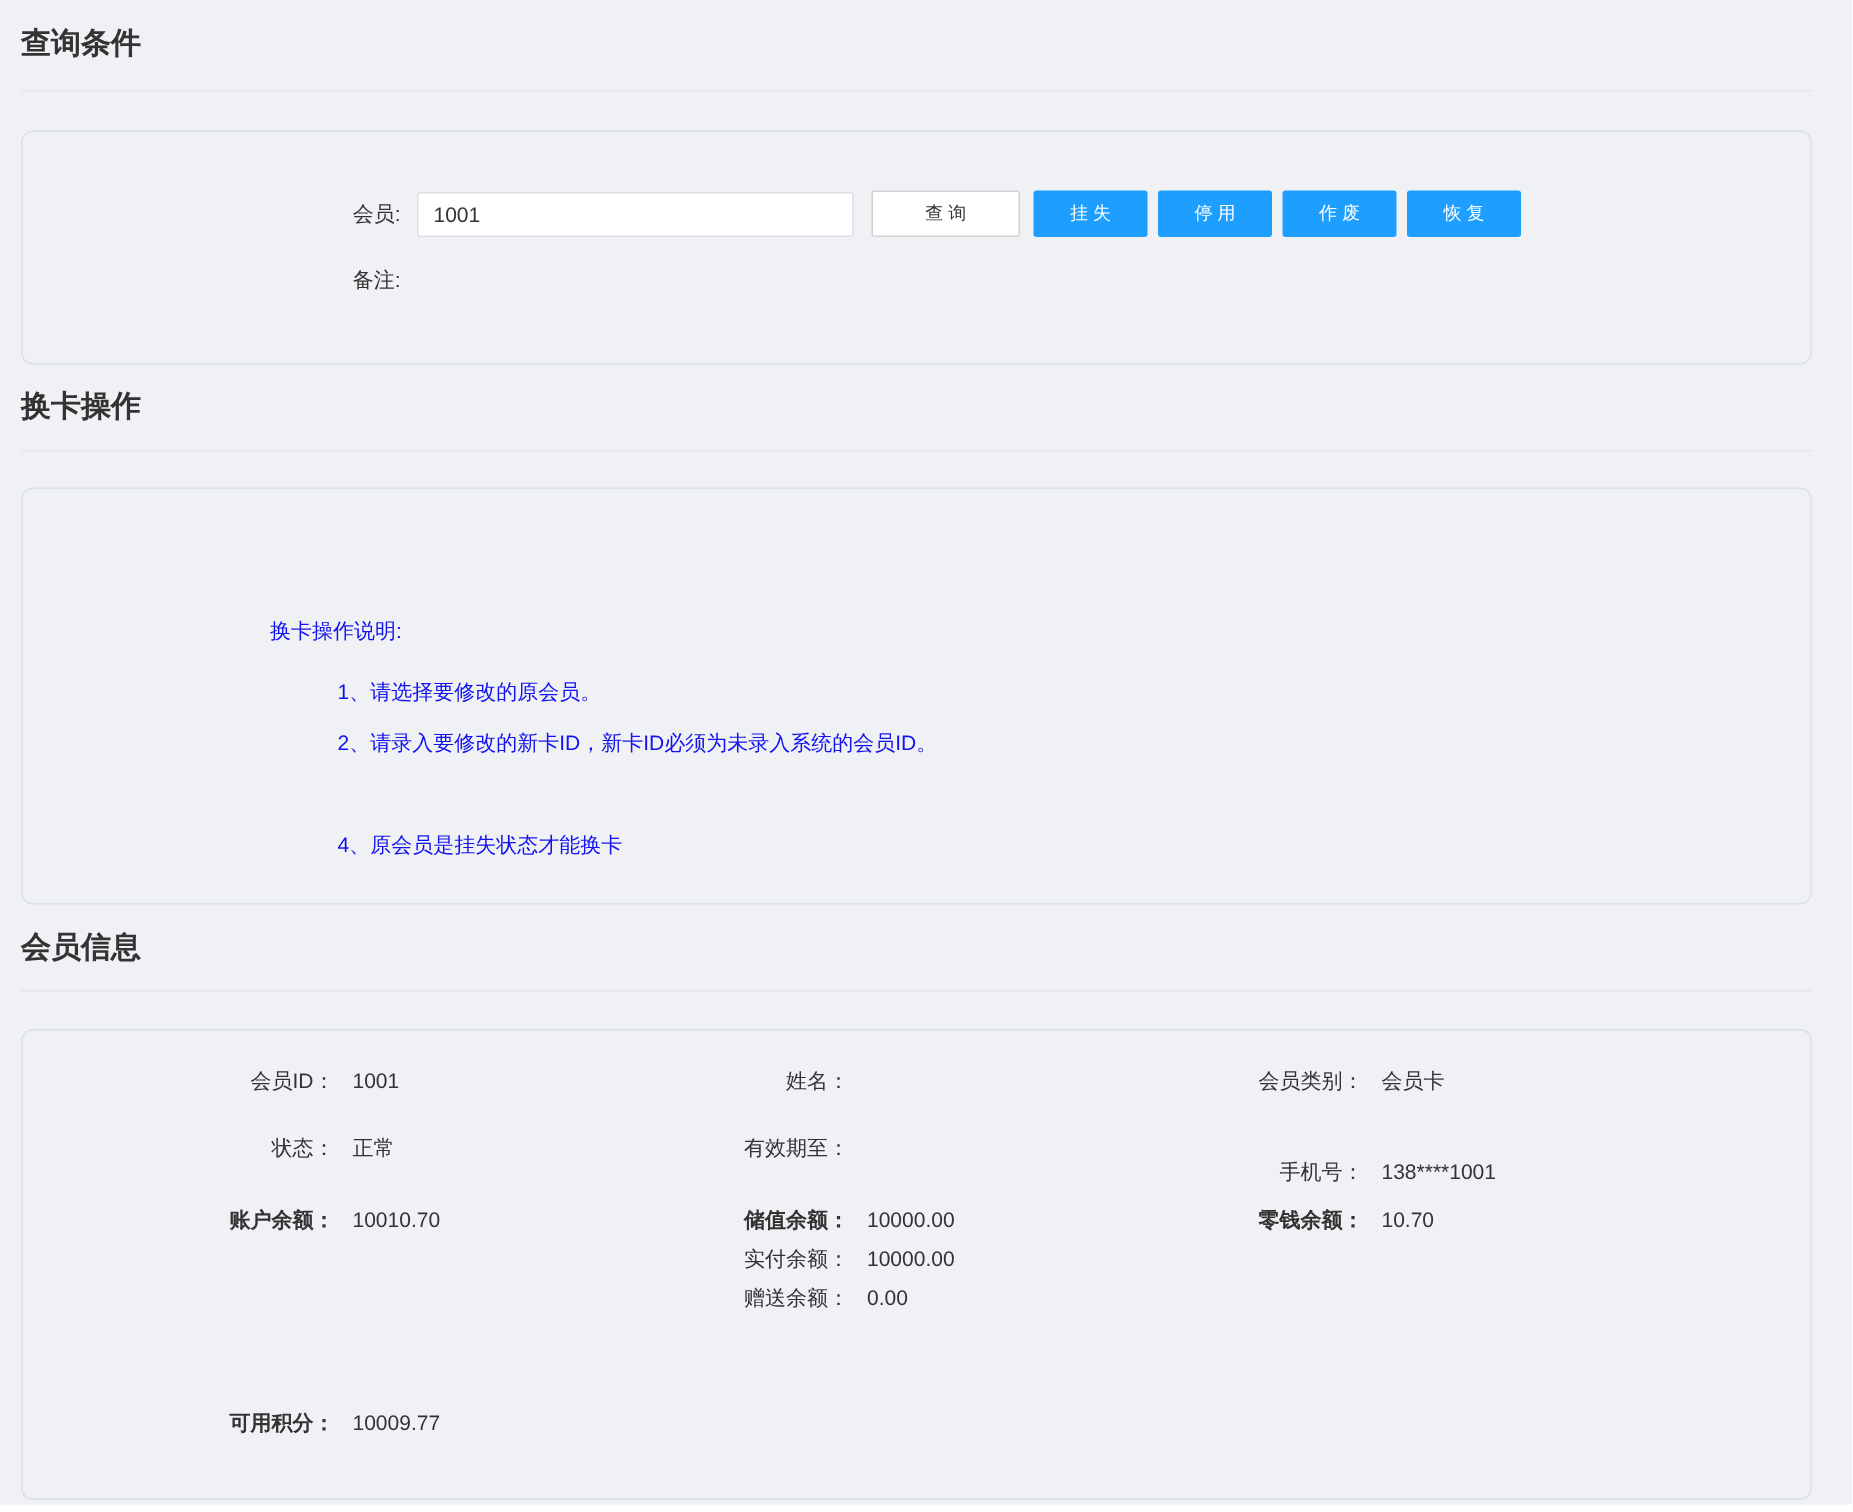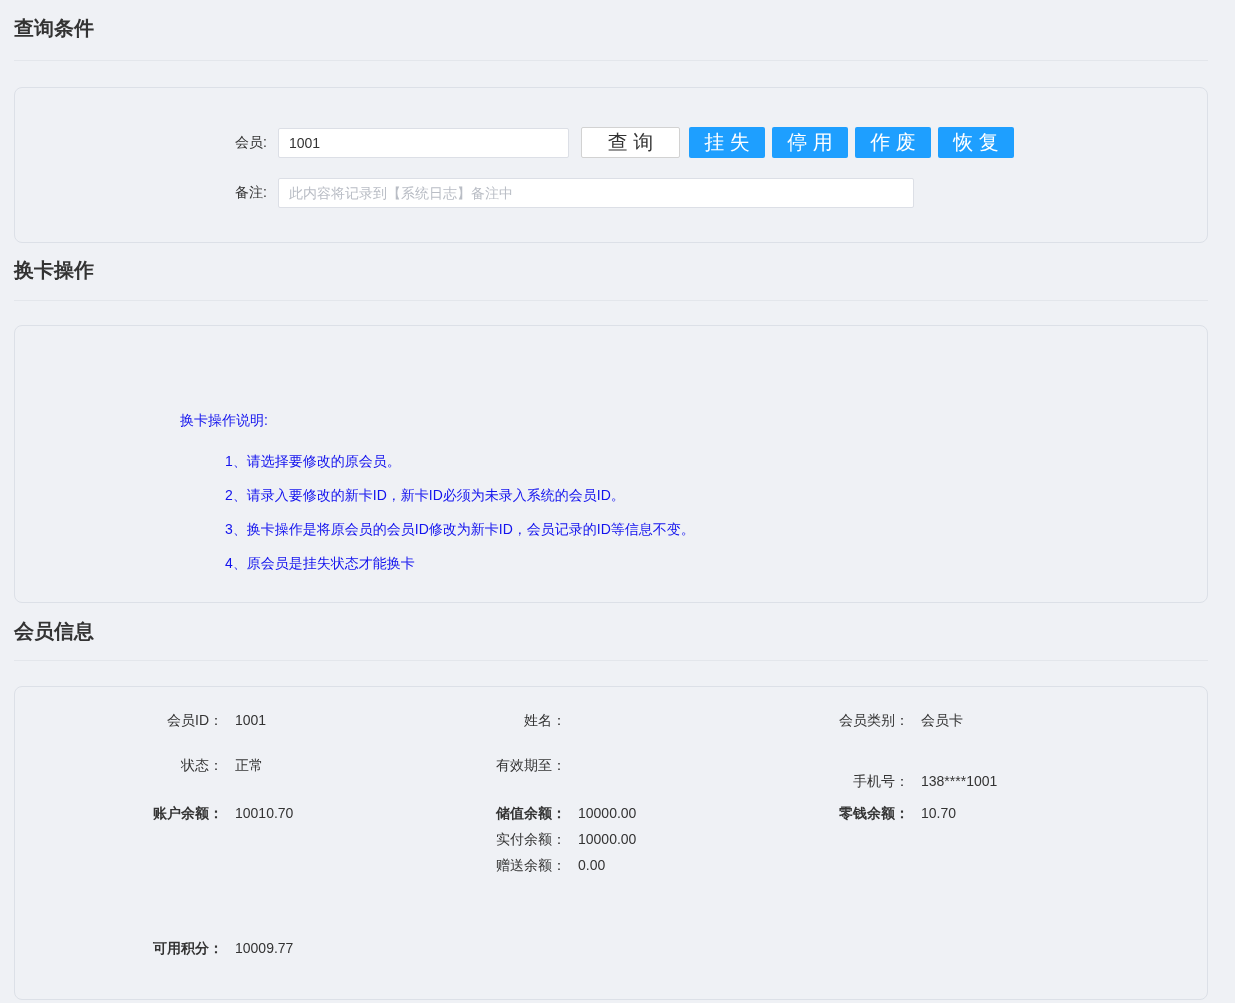--- a/index.html
+++ b/index.html
@@ -62,21 +62,21 @@
     color: #333333;
     font-family: inherit;
     outline: none;
   }
   .text-input::placeholder { color: #b9bdc5; }
   .input-member { width: 291px; }
   .input-remark { width: 636px; }
   .btn {
     height: 31px;
     border-radius: 2px;
-    font-size: 20px;
+    font-size: 12px;
     font-family: inherit;
     cursor: pointer;
     white-space: nowrap;
     display: inline-flex;
     align-items: center;
     justify-content: center;
   }
   .btn-default {
     width: 99px;
     margin-left: 12px;
@@ -138,32 +138,30 @@
       <span class="form-label">会员:</span>
       <input class="text-input input-member" type="text" value="1001" style="">
       <button class="btn btn-default">查 询</button>
       <button class="btn btn-primary btn-action first">挂 失</button>
       <button class="btn btn-primary btn-action">停 用</button>
       <button class="btn btn-primary btn-action">作 废</button>
       <button class="btn btn-primary btn-action">恢 复</button>
     </div>
     <div class="form-row" style="top:90px;">
       <span class="form-label">备注:</span>
-      <input class="text-input input-remark" type="text" placeholder="此内容将记录到【系统日志】备注中" style="">
     </div>
   </div>
 
   <div class="section-title" style="top:257px;">换卡操作</div>
   <div class="divider" style="top:300px;"></div>
 
   <div class="card" style="top:325px; height:278px;">
     <div class="swap-note-title">换卡操作说明:</div>
     <div class="swap-note-item" style="top:127px;">1、请选择要修改的原会员。</div>
     <div class="swap-note-item" style="top:161px;">2、请录入要修改的新卡ID，新卡ID必须为未录入系统的会员ID。</div>
-    <div class="swap-note-item" style="top:195px;">3、换卡操作是将原会员的会员ID修改为新卡ID，会员记录的ID等信息不变。</div>
     <div class="swap-note-item" style="top:229px;">4、原会员是挂失状态才能换卡</div>
   </div>
 
   <div class="section-title" style="top:618px;">会员信息</div>
   <div class="divider" style="top:660px;"></div>
 
   <div class="card" style="top:686px; height:314px;">
 
     <div class="info-cell col1" style="top:25px;justify-content:flex-end;">
       <span class="info-label">会员ID：</span>

